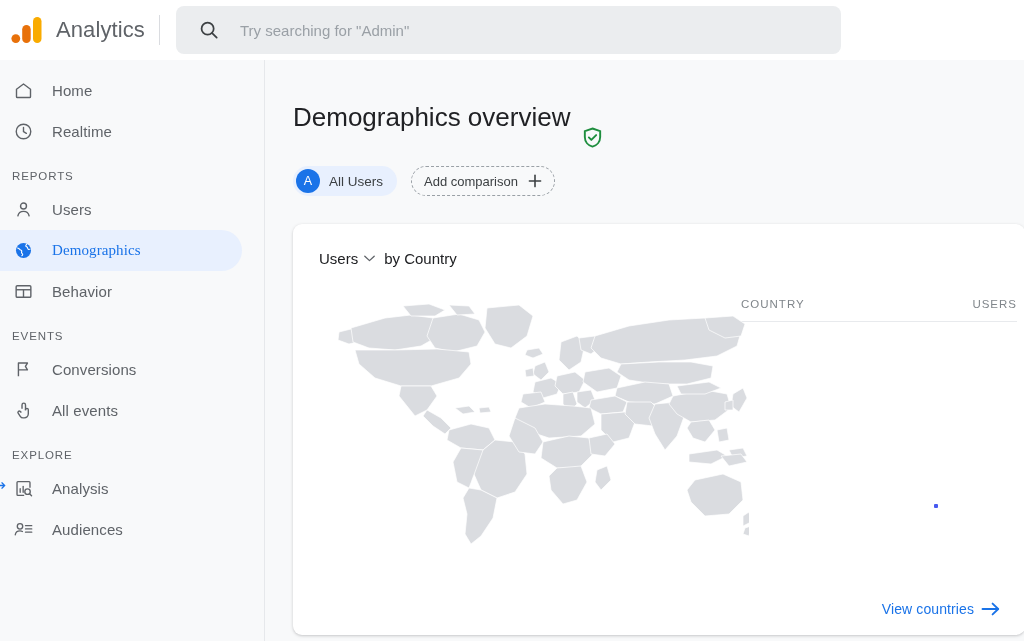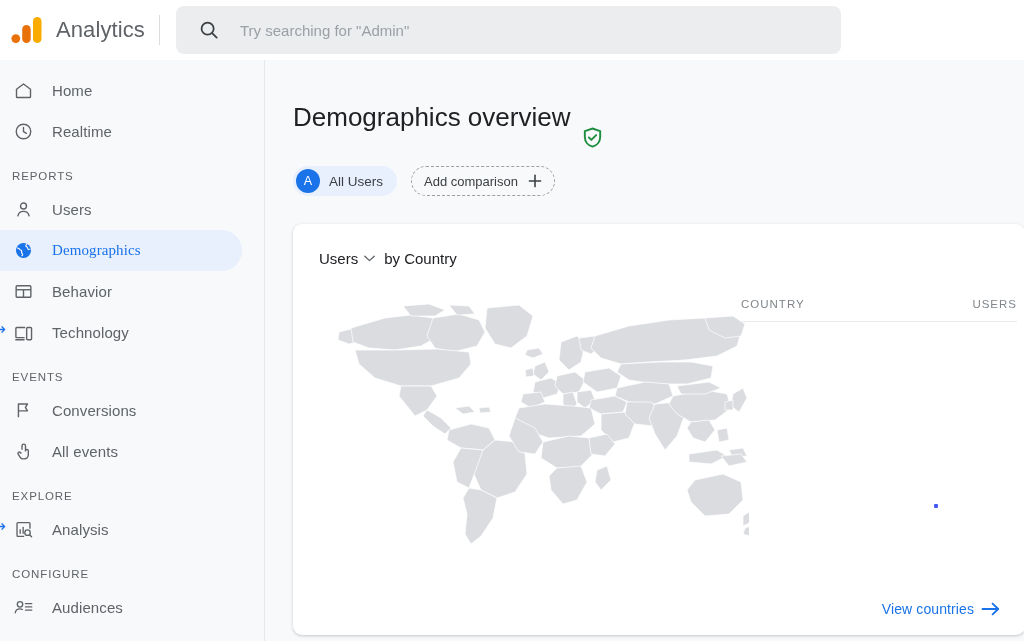--- a/index.html
+++ b/index.html
@@ -241,34 +241,20 @@
         <span class="ico">
           <svg viewBox="0 0 24 24" width="21" height="21" fill="none" stroke="#5f6368" stroke-width="1.6">
             <rect x="3.6" y="5.4" width="16.8" height="13.2" rx="1.3"></rect>
             <line x1="3.6" y1="10" x2="20.4" y2="10"></line>
             <line x1="12" y1="10" x2="12" y2="18.6"></line>
           </svg>
         </span>
         <span class="nav-label">Behavior</span>
       </div>
 
-      <div class="nav-item">
-        <span class="edge-marker" style="top:13px">
-          <svg viewBox="0 0 10 10">
-              <path d="M1 5h7M5.5 2l3 3-3 3" stroke="#1a73e8" stroke-width="1.4" fill="none" stroke-linecap="round"></path>
-            </svg>
-        </span>
-        <span class="ico">
-          <svg viewBox="0 0 24 24" width="21" height="21" fill="none" stroke="#5f6368" stroke-width="1.6">
-            <path d="M13.2 17.8H4.3a1 1 0 0 1-1-1V7.2a1 1 0 0 1 1-1h9.6M2.6 20.2h10.6"></path>
-            <rect x="15.6" y="6.2" width="5.6" height="14" rx="1.1"></rect>
-          </svg>
-        </span>
-        <span class="nav-label">Technology</span>
-      </div>
 
       <div class="nav-section">EVENTS</div>
 
       <div class="nav-item">
         <span class="ico">
           <svg viewBox="0 0 24 24" width="21" height="21" fill="none" stroke="#5f6368" stroke-width="1.6" stroke-linejoin="round">
             <path d="M6.2 19.8V4.6h10.3l-2.3 3.9 2.3 3.9H6.2"></path>
           </svg>
         </span>
         <span class="nav-label">Conversions</span>
@@ -297,21 +283,20 @@
             <path d="M19.4 11.2V5.2a1 1 0 0 0-1-1H5.6a1 1 0 0 0-1 1v13.6a1 1 0 0 0 1 1h7.2"></path>
             <line x1="8.2" y1="16.4" x2="8.2" y2="12.2" stroke-linecap="round"></line>
             <line x1="11.6" y1="16.4" x2="11.6" y2="9.6" stroke-linecap="round"></line>
             <circle cx="16.6" cy="15.6" r="3.1"></circle>
             <line x1="18.9" y1="17.9" x2="21.2" y2="20.2" stroke-linecap="round"></line>
           </svg>
         </span>
         <span class="nav-label">Analysis</span>
       </div>
 
-      <div class="nav-section">CONFIGURE</div>
 
       <div class="nav-item">
         <span class="ico">
           <svg viewBox="0 0 24 24" width="21" height="21">
             <circle cx="8" cy="8.4" r="3.1" fill="none" stroke="#5f6368" stroke-width="1.55"></circle>
             <path d="M2.6 18c.5-2.9 2.8-4.4 5.4-4.4 1 0 2 .2 2.8.7" fill="none" stroke="#5f6368" stroke-width="1.55" stroke-linecap="round"></path>
             <line x1="14.3" y1="7.6" x2="21.4" y2="7.6" stroke="#5f6368" stroke-width="1.55" stroke-linecap="round"></line>
             <line x1="14.3" y1="11.3" x2="21.4" y2="11.3" stroke="#5f6368" stroke-width="1.55" stroke-linecap="round"></line>
             <line x1="14.3" y1="15" x2="21.4" y2="15" stroke="#5f6368" stroke-width="1.55" stroke-linecap="round"></line>
           </svg>

